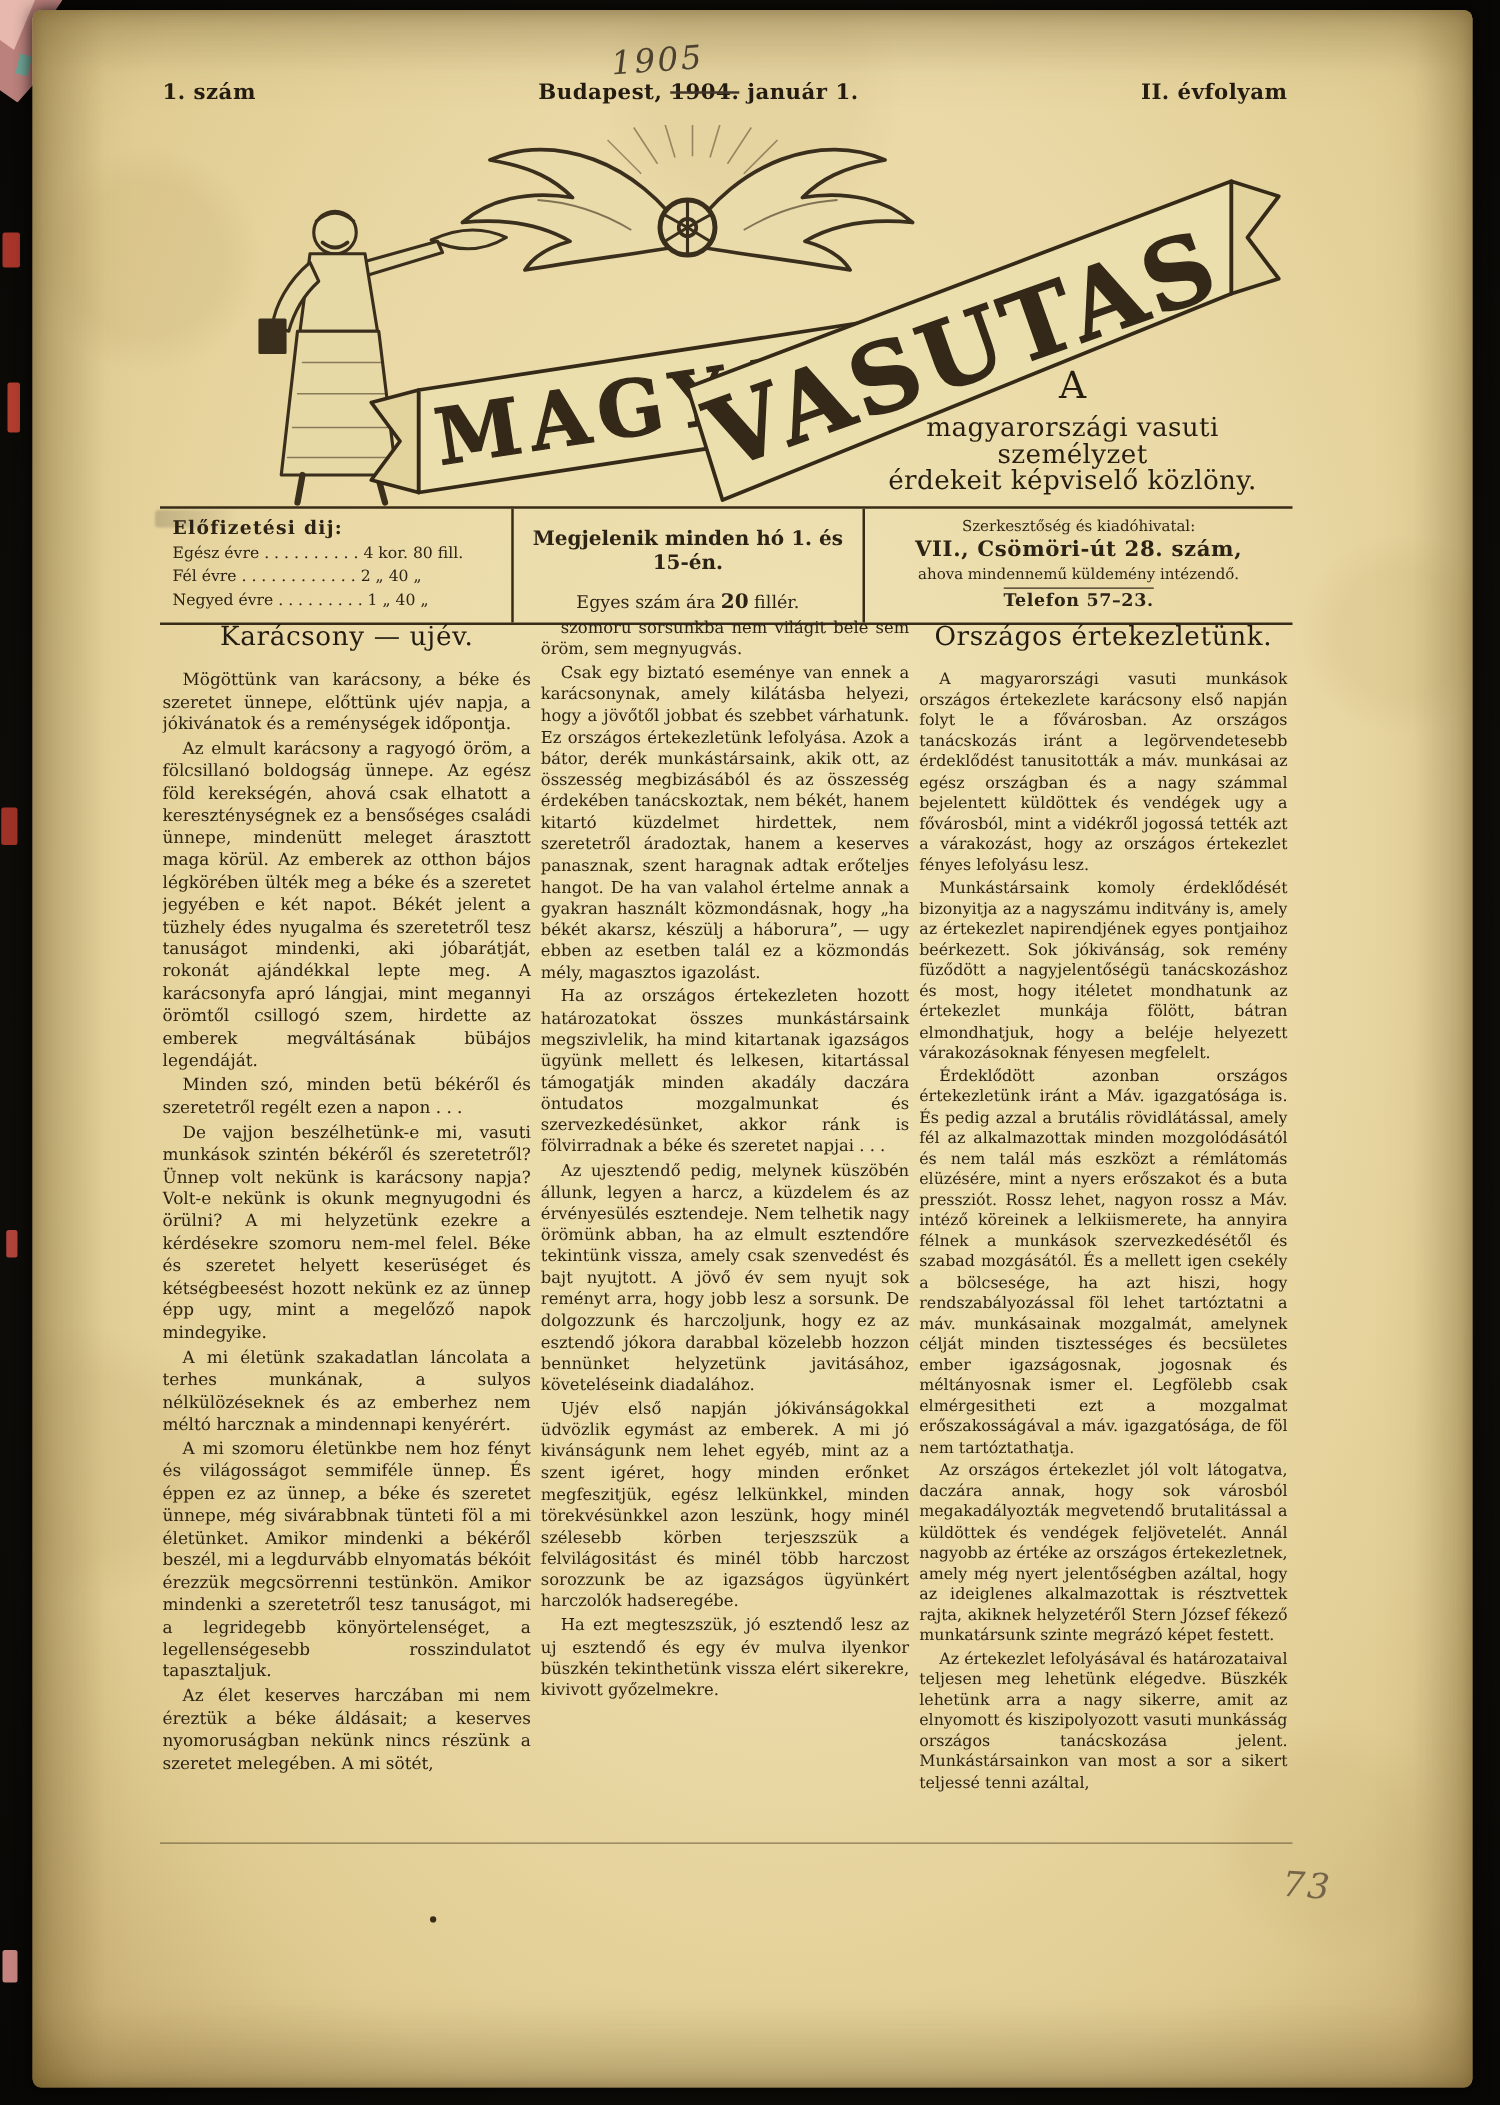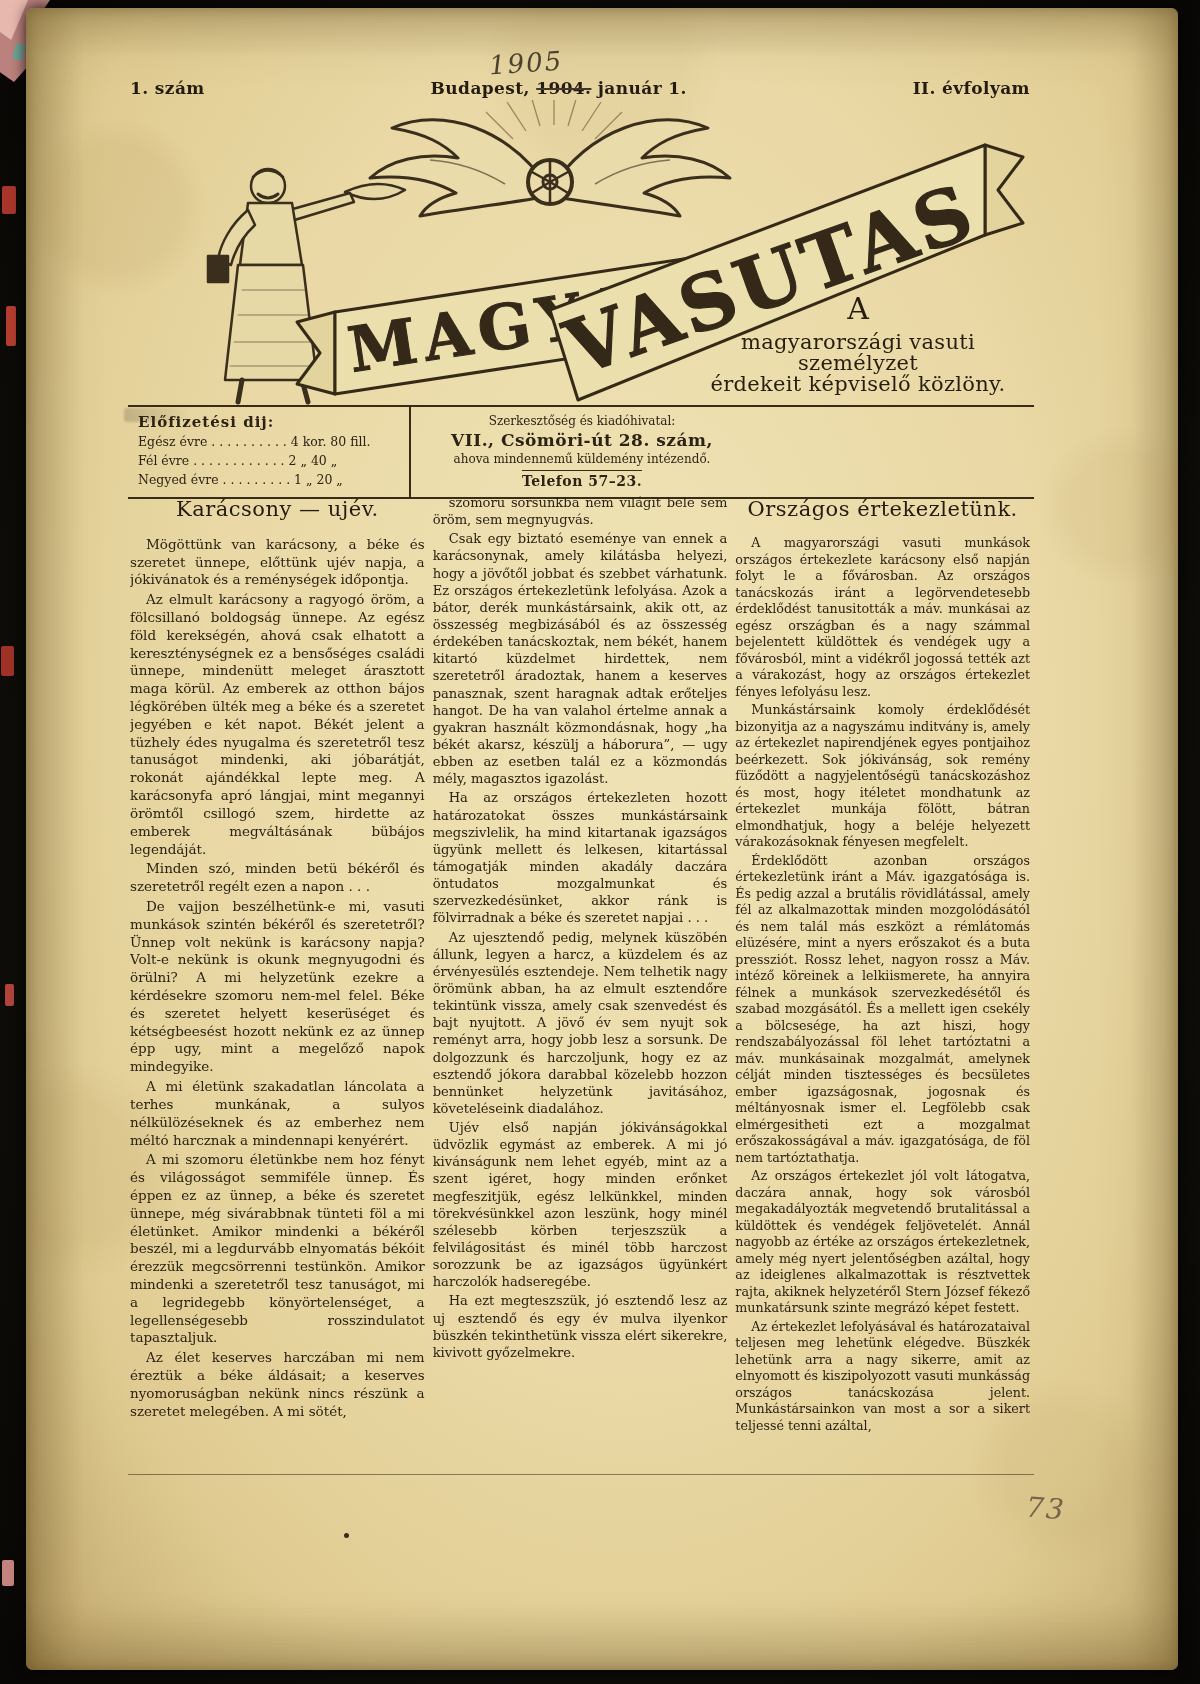--- a/index.html
+++ b/index.html
@@ -45,21 +45,21 @@
       radial-gradient(circle at 8% 12%, rgba(150,120,60,.20) 0 60px, transparent 90px),
       radial-gradient(circle at 95% 30%, rgba(150,120,60,.16) 0 50px, transparent 80px),
       radial-gradient(circle at 4% 70%, rgba(150,120,60,.18) 0 70px, transparent 110px),
       radial-gradient(circle at 90% 88%, rgba(150,120,60,.15) 0 60px, transparent 95px),
       radial-gradient(circle at 50% 4%, rgba(150,120,60,.12) 0 80px, transparent 120px);
   }
 
   .content { position:absolute; left:104px; top:0; width:900px; height:100%; }
 
   
-  .topline { position:absolute; left:0; right:0; top:70px; display:flex;
+  .topline { position:absolute; left:0; right:0; top:56px; display:flex;
     justify-content:space-between; align-items:baseline;
     font-weight:bold; font-size:17px; letter-spacing:.4px; color:#241c10;text-align:center; }
   .dateline { position:relative; }
   .strike { text-decoration:line-through; text-decoration-thickness:2px; text-decoration-color:#43362a; }
   .hand { font-style:italic; color:#4c4030; }
   .hand-year { position:absolute; left:58px; top:-30px; font-size:26px; letter-spacing:2px;
     transform:rotate(-4deg); font-weight:normal; }
 
   
   .masthead { position:absolute; left:0; top:92px; width:900px; height:308px; }
@@ -217,22 +217,30 @@
 
         <div class="ghost-smudge"></div>
       </div>
 
       <div class="infobar">
         <div class="cell cell-sub">
           <div class="sub-title">Előfizetési dij:</div>
           <div>
               <div class="sub-row">Egész évre . . . . . . . . . .  4 kor. 80 fill.</div>
               <div class="sub-row">Fél évre . . . . . . . . . . . .  2  „  40  „</div>
-              <div class="sub-row">Negyed évre . . . . . . . . .  1  „  20  „</div>
-            </div>
+              <div class="sub-row">Negyed évre . . . . . . . . .  1  „  40  „</div>
+            </div>
+        </div>
+        <div class="cell cell-pub">
+          <div class="pub-line1">Megjelenik minden hó 1. és 15-én.</div>
+          <div class="pub-line2">
+            <span>Egyes szám ára</span>
+            <span class="pub-price">20</span>
+            <span>fillér.</span>
+          </div>
         </div>
         <div class="cell cell-ed">
           <div class="ed-line1">Szerkesztőség és kiadóhivatal:</div>
           <div class="ed-line2">VII., Csömöri-út 28. szám,</div>
           <div class="ed-line3">ahova mindennemű küldemény intézendő.</div>
           <div class="ed-rule"></div>
           <div class="ed-line4">Telefon 57–23.</div>
         </div>
       </div>
 

